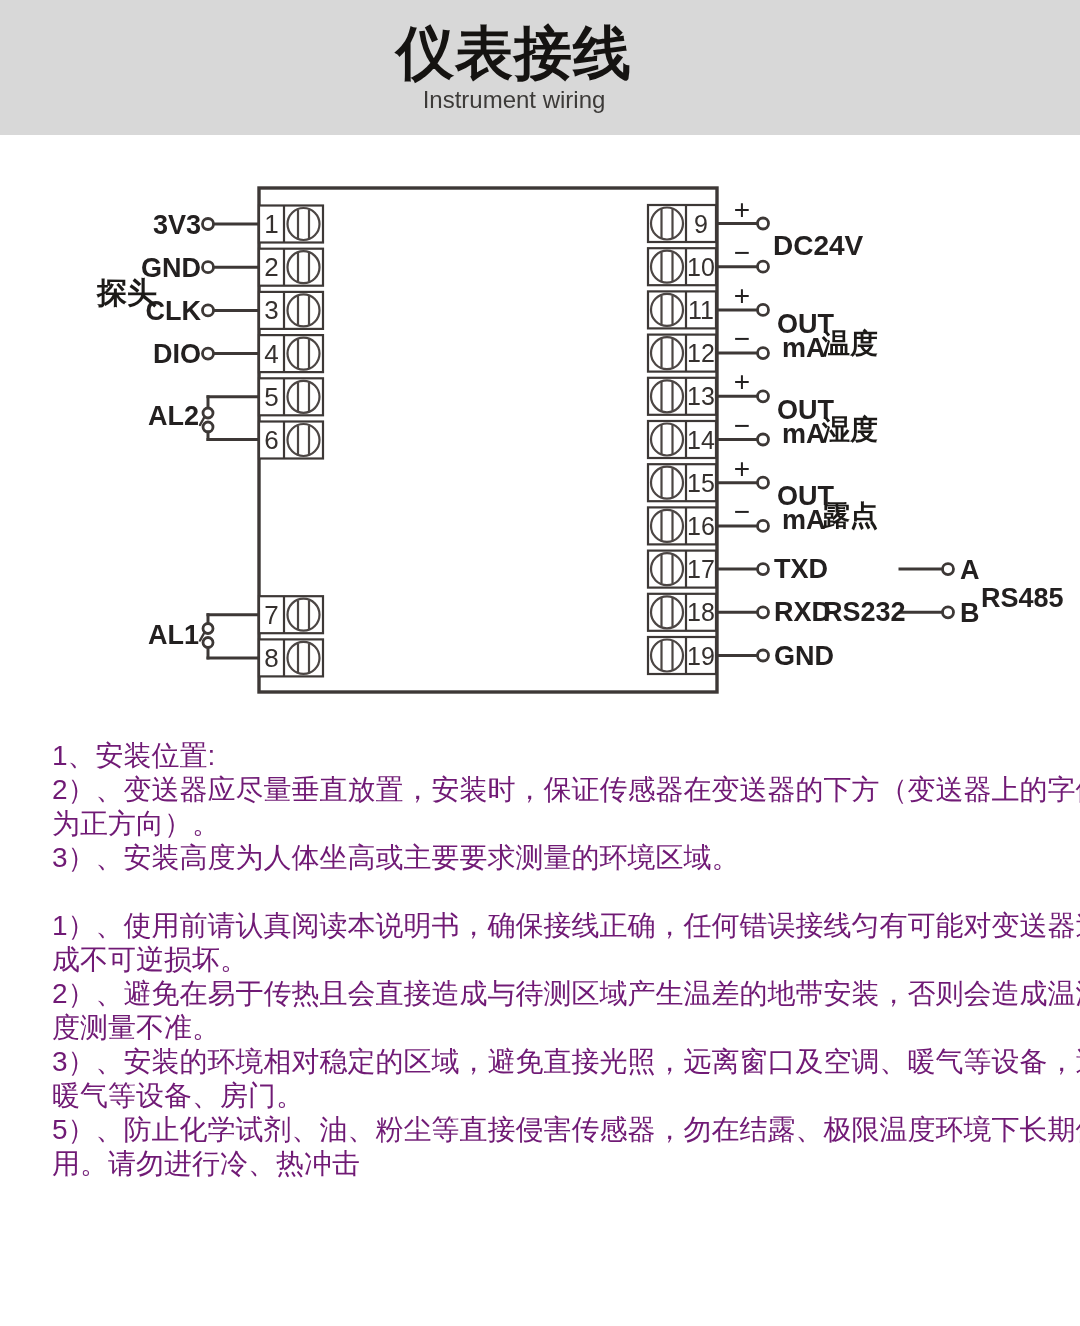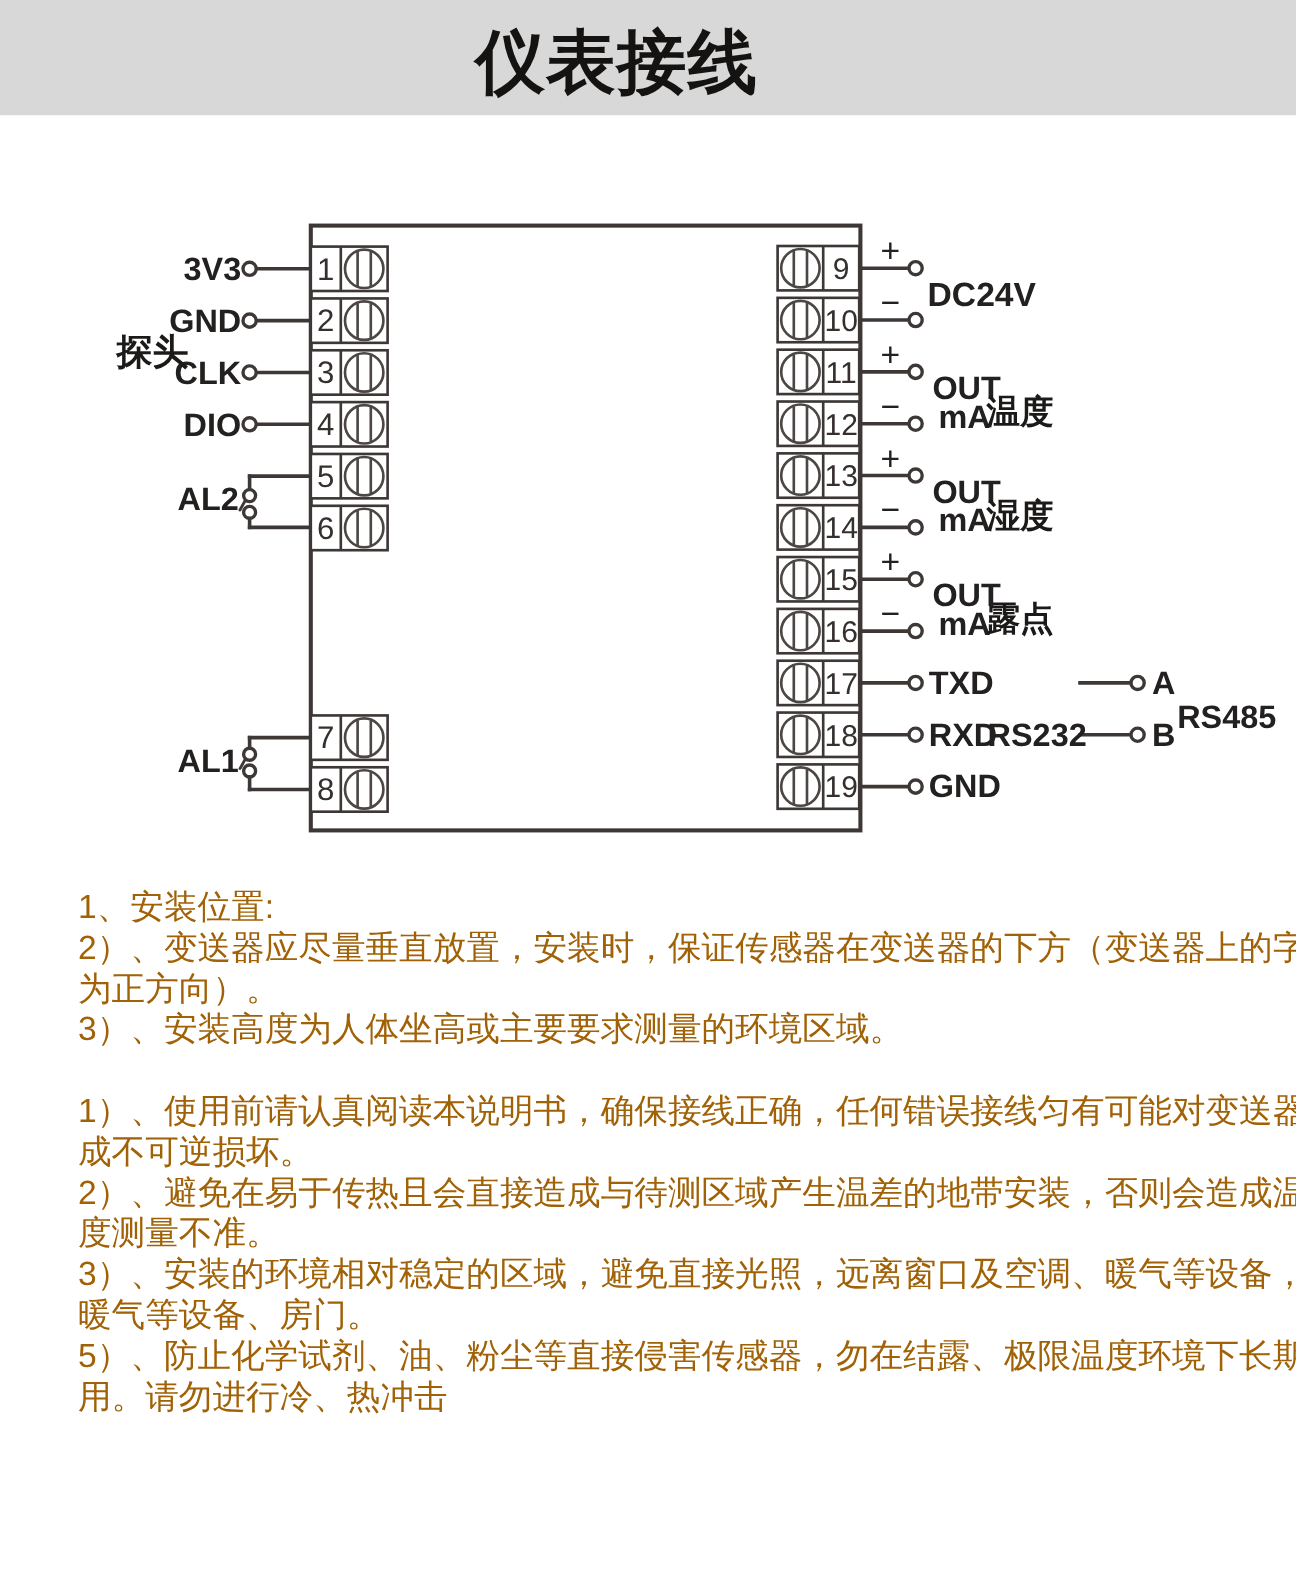--- a/index.html
+++ b/index.html
@@ -1,33 +1,33 @@
 <!DOCTYPE html>
 <html><head>
 <meta charset="utf-8">
 <style>
   html,body{margin:0;padding:0;}
   body{
     width:1080px;height:1326px;position:relative;background:#ffffff;
     font-family:"Liberation Sans",sans-serif;overflow:hidden;
   }
   .header{
-    position:absolute;top:0;left:0;width:1080px;height:96px;
+    position:absolute;top:0;left:0;width:1080px;height:135px;
     background:#d8d8d8;text-align:center;box-sizing:border-box;
     padding-top:21px;padding-right:52px;
   }
   .title{
     font-size:58px;font-weight:700;color:#151311;line-height:64px;letter-spacing:1px;
   }
   .subtitle{
     font-size:24px;font-weight:400;color:#3d3b39;line-height:26px;margin-top:2px;
   }
   .diagram{position:absolute;top:140px;left:0;}
   .notes{
-    position:absolute;left:65px;top:739px;width:1000px;color:#a16207;
+    position:absolute;left:52px;top:739px;width:1000px;color:#701a75;
   }
   .note-line{
     height:34px;line-height:34px;font-size:28px;white-space:pre;
   }
   
   .mainbox{fill:#ffffff;stroke:#3d3836;stroke-width:3.4;}
   .cell{fill:#ffffff;stroke:#3d3836;stroke-width:2.2;}
   .celldiv{stroke:#3d3836;stroke-width:2.2;}
   .screw{fill:none;stroke:#4c4644;stroke-width:2.2;}
   .wire{stroke:#3d3836;stroke-width:3;stroke-linecap:square;fill:none;}
@@ -39,20 +39,21 @@
   .lblB2{font:700 28px "Liberation Sans",sans-serif;fill:#232020;}
   .lblC{font:700 30px "Liberation Sans",sans-serif;fill:#1c1a18;}
   .lblC2{font:700 28px "Liberation Sans",sans-serif;fill:#1c1a18;}
   .sign{font:400 28px "Liberation Sans",sans-serif;fill:#232020;}
 </style>
 </head>
 <body>
 
 <div class="header">
   <div class="title">仪表接线</div>
+  <div class="subtitle">Instrument wiring</div>
 </div>
 
 <svg class="diagram" width="1080" height="570" viewBox="0 0 1080 570">
   <defs>
     <g id="tbL">
       <rect class="cell" x="0" y="-18.5" width="64" height="37"></rect>
       <line class="celldiv" x1="25" y1="-18.5" x2="25" y2="18.5"></line>
       <circle class="screw" cx="44.5" cy="0" r="16"></circle>
       <line class="screw" x1="39" y1="-14.5" x2="39" y2="14.5"></line>
       <line class="screw" x1="50" y1="-14.5" x2="50" y2="14.5"></line>

